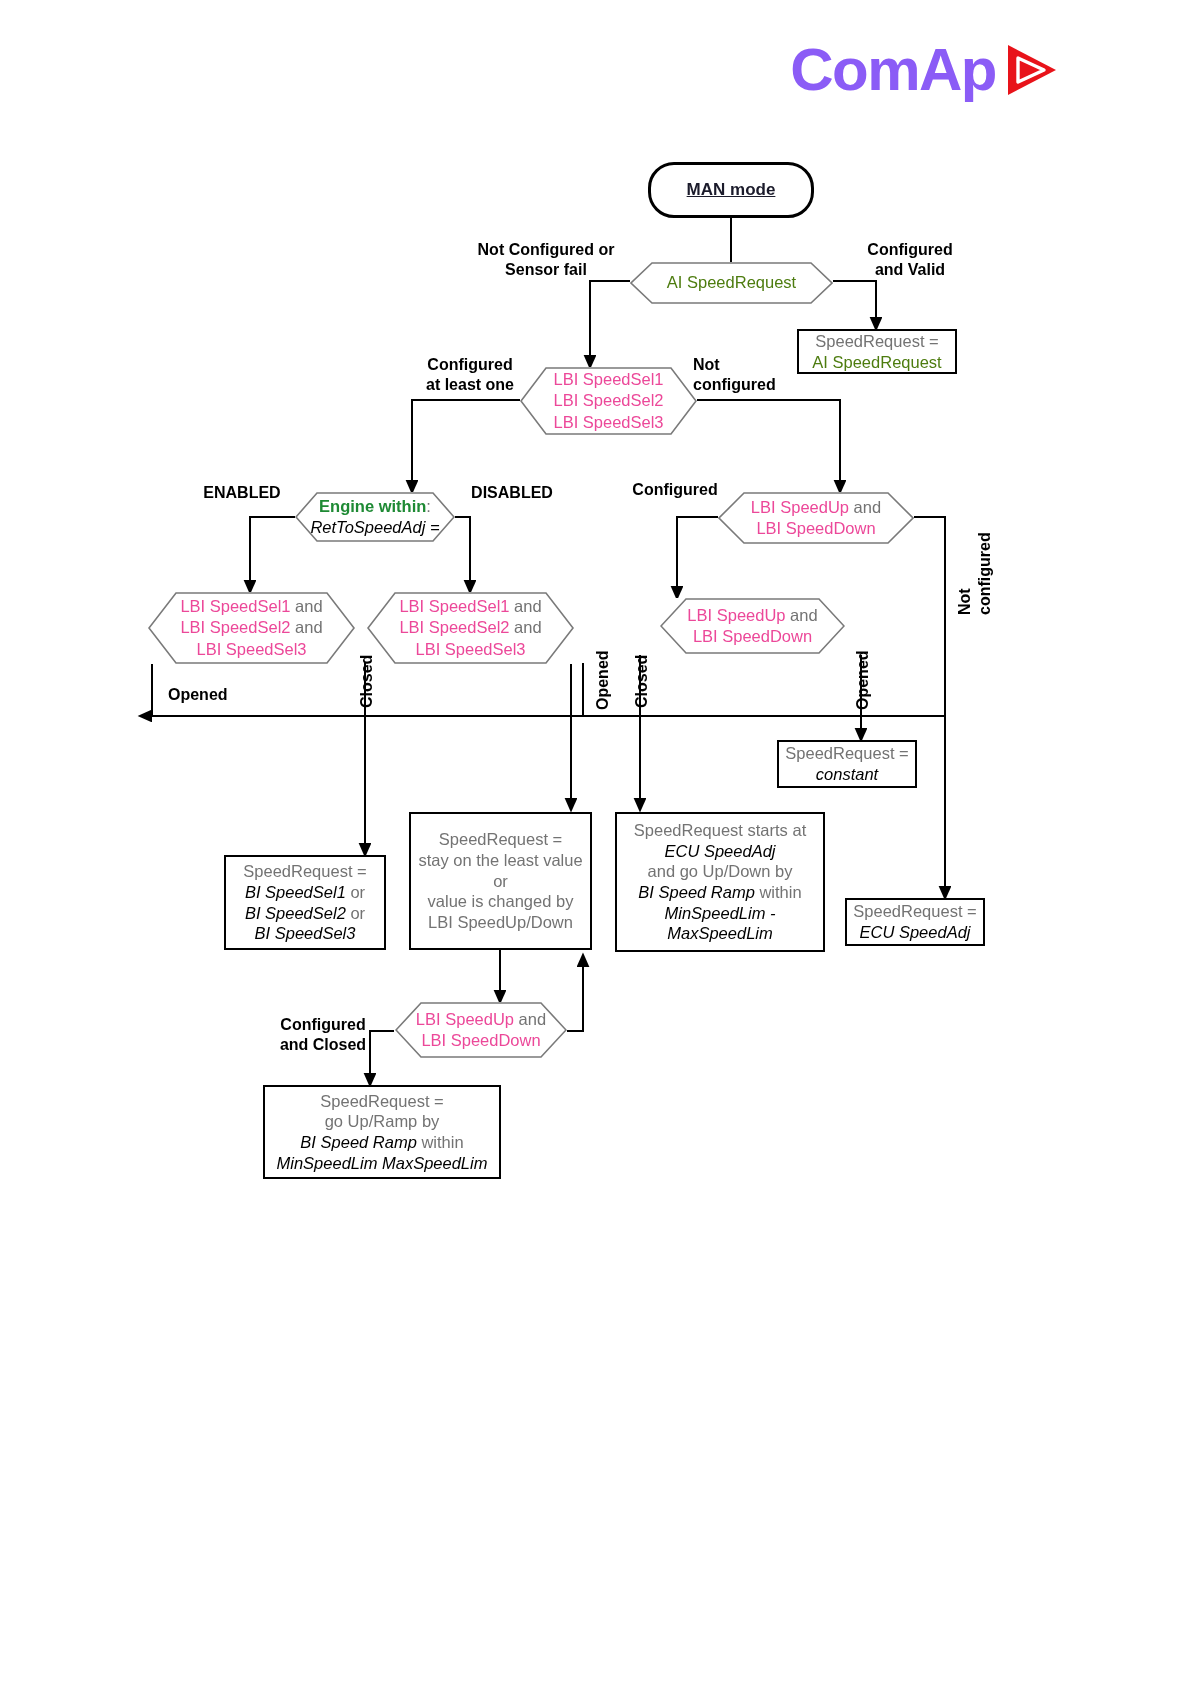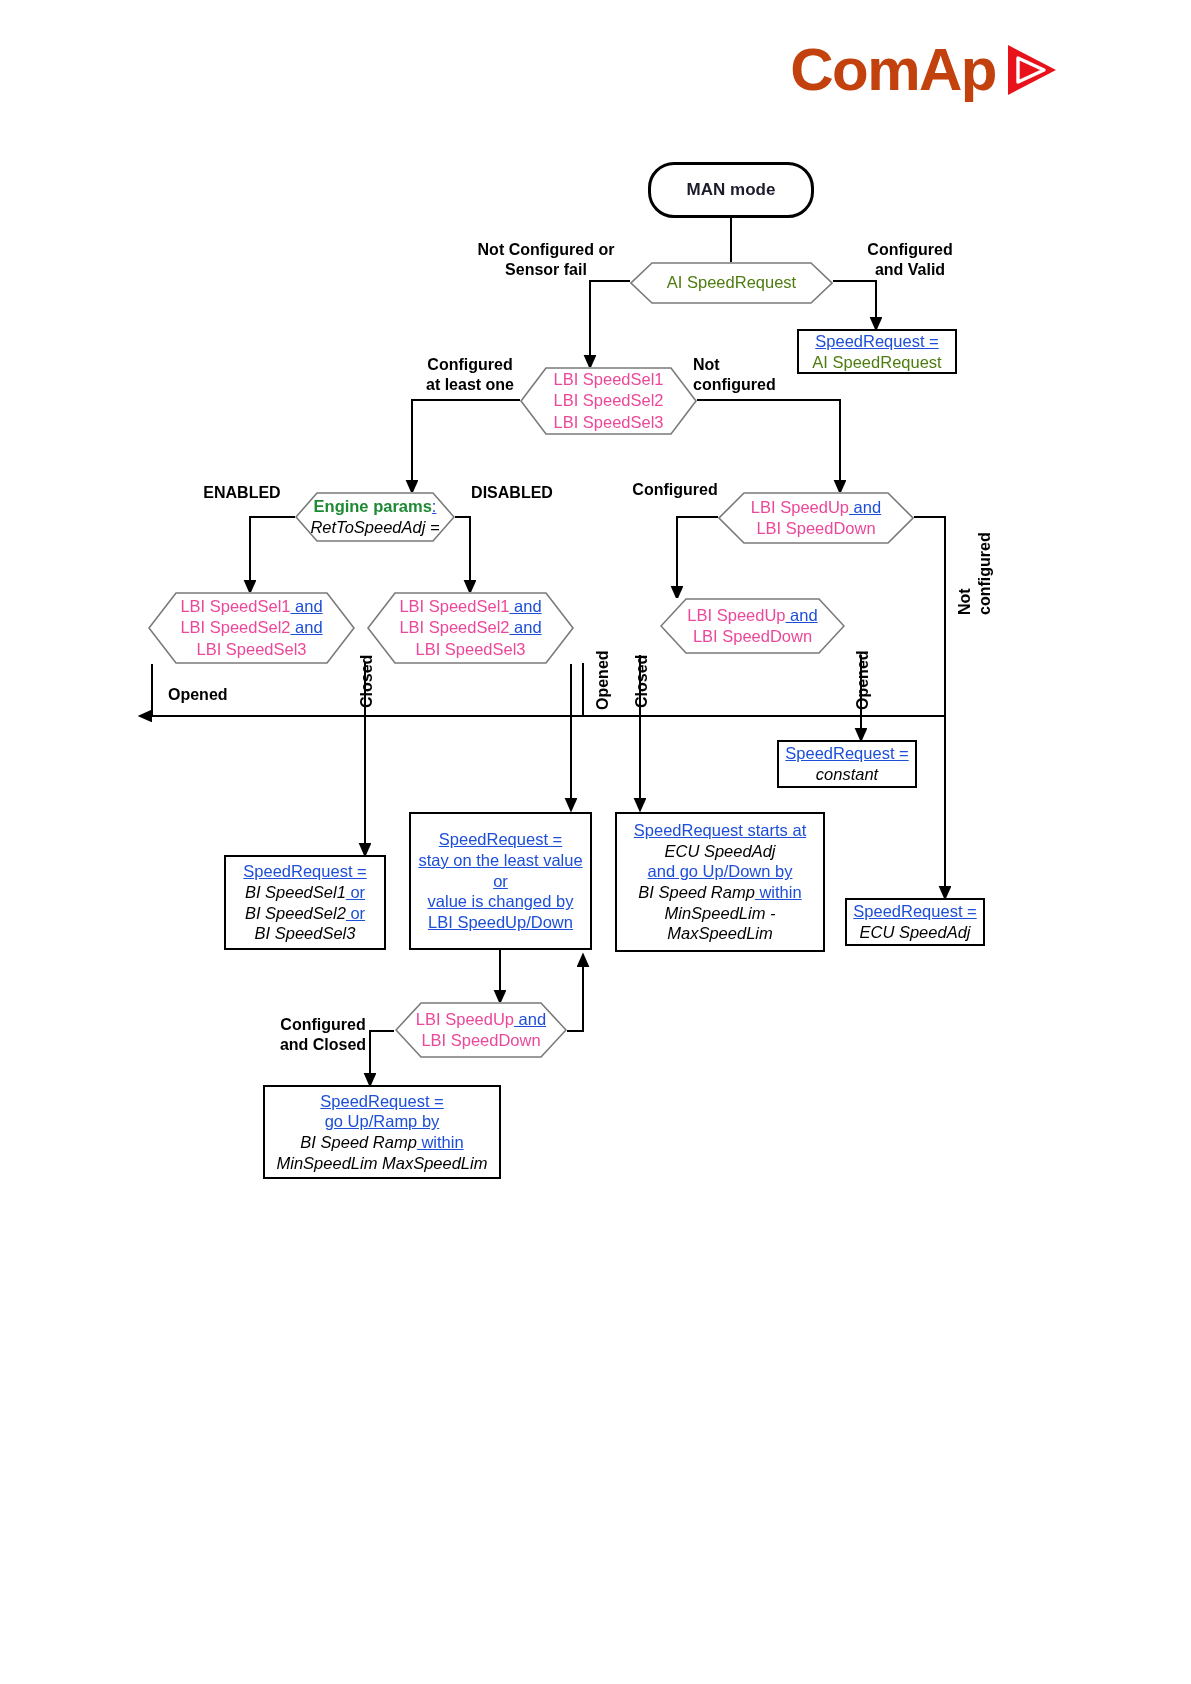--- a/index.html
+++ b/index.html
@@ -24,21 +24,21 @@
     height: 72px;
     display: flex;
     align-items: center;
     justify-content: flex-end;
   }
   #logo .wordmark {
     font-family: "Liberation Sans", sans-serif;
     font-weight: bold;
     font-size: 60px;
     letter-spacing: -1.5px;
-    color: #c2410c;
+    color: #8b5cf6;
     line-height: 1;
     margin-left: 9px;
   }
   #logo .mark {
     margin-left: 6px;
     width: 58px;
     height: 58px;
     position: relative;
   }
 
@@ -102,21 +102,21 @@
   .lbl.rot {
     transform-origin: 0 0;
     transform: rotate(-90deg);
     white-space: pre-line;
   }
 
   .blue  { color: #ec4899; }
   .red   { color: #4d7c0f; }
   .green { color: #000000; font-style: italic; }
   .greenb{ color: #1e8a34; font-weight: bold; font-style: normal;}
-  .dark  { color: #1d4ed8; text-decoration: underline; }
+  .dark  { color: #737373; }
 
   #wires {
     position: absolute;
     left: 0; top: 0;
     width: 1191px;
     height: 1684px;
     pointer-events: none;
   }
 </style>
 </head>
@@ -174,21 +174,21 @@
 
     <path d="M500,950 L500,1002" marker-end="url(#ah)"></path>
 
     <path d="M565,1031 L583,1031 L583,955" marker-end="url(#ah)"></path>
 
     <path d="M394,1031 L370,1031 L370,1085" marker-end="url(#ah)"></path>
 
   </g>
 </svg>
 
-<div class="node terminator" style="left:648px; top:162px; width:166px; height:56px;">
+<div class="node terminator" style="left:648px; top:162px; width:166px; height:56px;text-decoration:underline;">
   <span>MAN mode</span>
 </div>
 
 <div class="node hex" style="left:630px; top:262px; width:203px; height:42px;">
   <svg class="hexbg" viewBox="0 0 203 42" preserveAspectRatio="none" aria-hidden="true">
     <polygon points="22,1 181,1 202,21 181,41 22,41 1,21" fill="#ffffff" stroke="#7a7a7a" stroke-width="1.6"></polygon>
   </svg>
   <div class="hextext">
     <span class="red">AI SpeedRequest</span>
   </div>
@@ -219,21 +219,21 @@
 at least one</div>
 <div class="lbl" style="left:693px; top:355px; width:110px; text-align:left;">Not
 configured</div>
 
 <div class="node hex" style="left:295px; top:492px; width:160px; height:50px;">
   <svg class="hexbg" viewBox="0 0 160 50" preserveAspectRatio="none" aria-hidden="true">
     <polygon points="22,1 138,1 159,25 138,49 22,49 1,25" fill="#ffffff" stroke="#7a7a7a" stroke-width="1.6"></polygon>
   </svg>
   <div class="hextext">
     <div>
-      <span class="greenb">Engine params</span><span class="dark">:</span>
+      <span class="greenb">Engine within</span><span class="dark">:</span>
     </div>
     <div class="green">RetToSpeedAdj =</div>
   </div>
 </div>
 
 <div class="lbl" style="left:192px; top:483px; width:100px;">ENABLED</div>
 <div class="lbl" style="left:462px; top:483px; width:100px;">DISABLED</div>
 
 <div class="node hex" style="left:718px; top:492px; width:196px; height:52px;">
   <svg class="hexbg" viewBox="0 0 196 52" preserveAspectRatio="none" aria-hidden="true">

